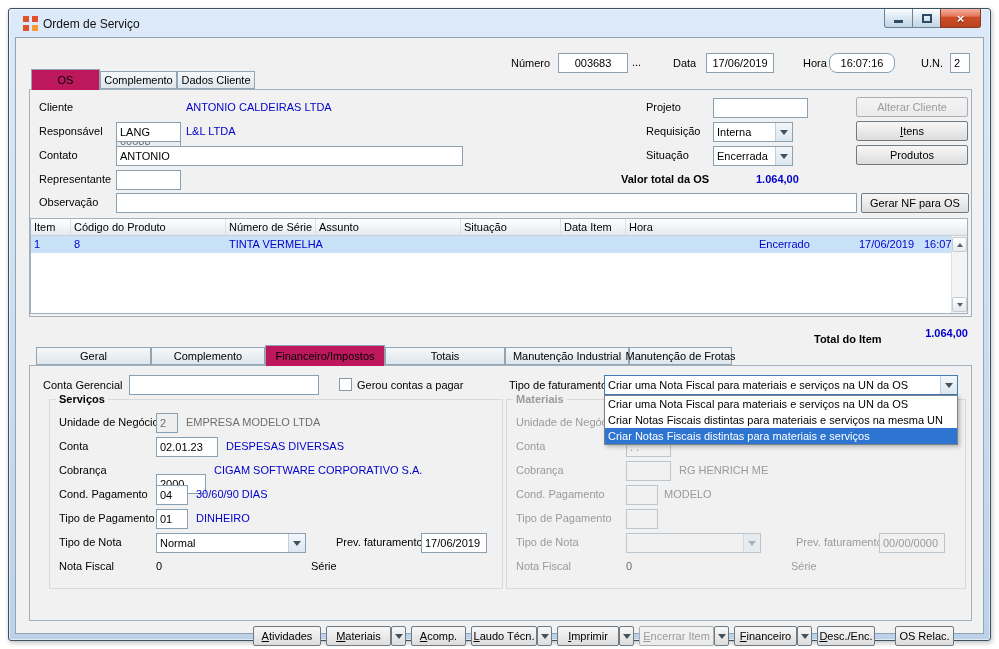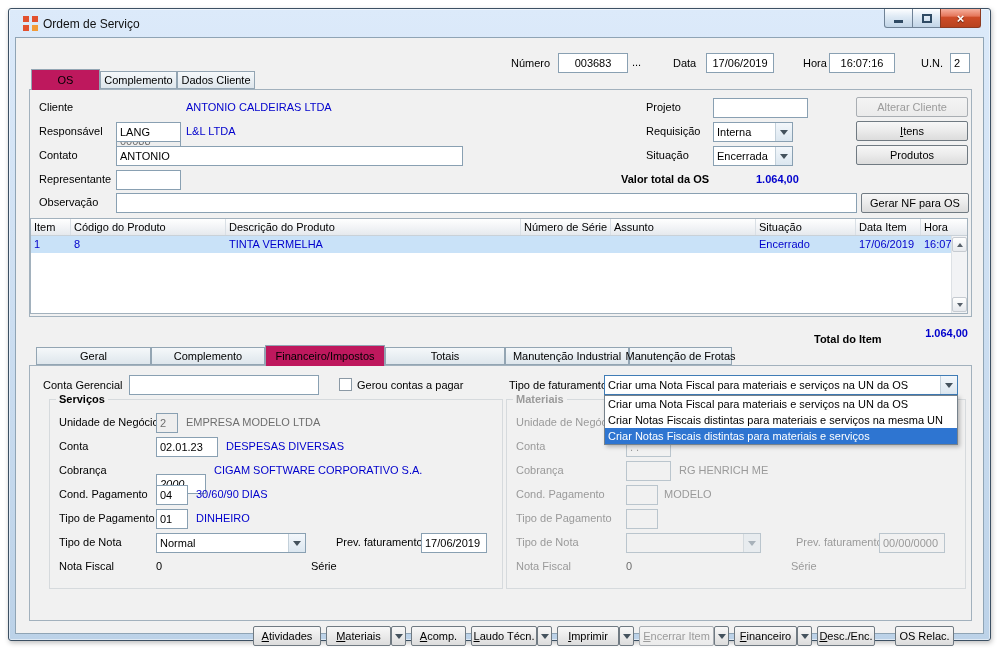--- a/index.html
+++ b/index.html
@@ -82,21 +82,21 @@
   </div>
 
   <div class="content">
 
     <span class="lbl" style="left:495px;top:19px">Número</span>
     <input class="field center" style="left: 542px; top: 15px; width: 70px;" value="003683">
     <span class="lbl" style="left:616px;top:18px">...</span>
     <span class="lbl" style="left:657px;top:19px">Data</span>
     <input class="field center" style="left: 690px; top: 15px; width: 68px;" value="17/06/2019">
     <span class="lbl" style="left:787px;top:19px">Hora</span>
-    <input class="field center" style="left: 813px; top: 15px; width: 66px;" value="16:07:16">
+    <input class="field center" style="left: 813px; top: 15px; width: 66px; border-radius: 8px;" value="16:07:16">
     <span class="lbl" style="left:905px;top:19px">U.N.</span>
     <input class="field" style="left: 934px; top: 15px; width: 20px;" value="2">
 
     <div class="box" style="left:13px;top:51px;width:943px;height:228px"></div>
     <div class="box" style="left:13px;top:327px;width:943px;height:256px"></div>
 
     <div class="tab active" style="left:15px;top:31px;width:69px;height:21px">OS</div>
     <div class="tab" style="left:84px;top:33px;width:77px">Complemento</div>
     <div class="tab" style="left:161px;top:33px;width:78px">Dados Cliente</div>
 
@@ -149,21 +149,20 @@
         <span class="blabel">Produtos</span>
       </div>
     <div class="btn" style="left:845px;top:155px;width:108px">
         <span class="blabel">Gerar NF para OS</span>
       </div>
 
     <div class="table" style="left:14px;top:180px;width:938px;height:96px">
       <div class="thead">
         <div class="th" style="width:40px">Item</div>
         <div class="th" style="width:155px">Código do Produto</div>
-        <div class="th" style="width:295px">Descrição do Produto</div>
         <div class="th" style="width:90px">Número de Série</div>
         <div class="th" style="width:145px">Assunto</div>
         <div class="th" style="width:100px">Situação</div>
         <div class="th" style="width:65px">Data Item</div>
         <div class="th" style="flex:1;border-right:none">Hora</div>
       </div>
       <div class="trow sel">
         <div class="td" style="width:40px">1</div>
         <div class="td" style="width:155px">8</div>
         <div class="td" style="width:295px">TINTA VERMELHA</div>
@@ -211,21 +210,21 @@
 
     <span class="lbl" style="left:43px;top:378px">Unidade de Negócio</span>
     <input class="field ro" style="left: 140px; top: 375px; width: 22px;" value="2">
     <span class="lbl graydark" style="left:170px;top:378px">EMPRESA MODELO LTDA</span>
 
     <span class="lbl" style="left:43px;top:402px">Conta</span>
     <input class="field" style="left: 140px; top: 399px; width: 62px;" value="02.01.23">
     <span class="val-blue" style="left:210px;top:402px">DESPESAS DIVERSAS</span>
 
     <span class="lbl" style="left:43px;top:426px">Cobrança</span>
-    <input class="field" style="left: 140px; top: 436px; width: 50px; font-style: italic;" value="2000">
+    <input class="field" style="left: 140px; top: 436px; width: 50px;" value="2000">
     <span class="val-blue" style="left:198px;top:426px">CIGAM SOFTWARE CORPORATIVO S.A.</span>
 
     <span class="lbl" style="left:43px;top:450px">Cond. Pagamento</span>
     <input class="field" style="left: 140px; top: 447px; width: 32px;" value="04">
     <span class="val-blue" style="left:180px;top:450px">30/60/90 DIAS</span>
 
     <span class="lbl" style="left:43px;top:474px">Tipo de Pagamento</span>
     <input class="field" style="left: 140px; top: 471px; width: 32px;" value="01">
     <span class="val-blue" style="left:180px;top:474px">DINHEIRO</span>
 

